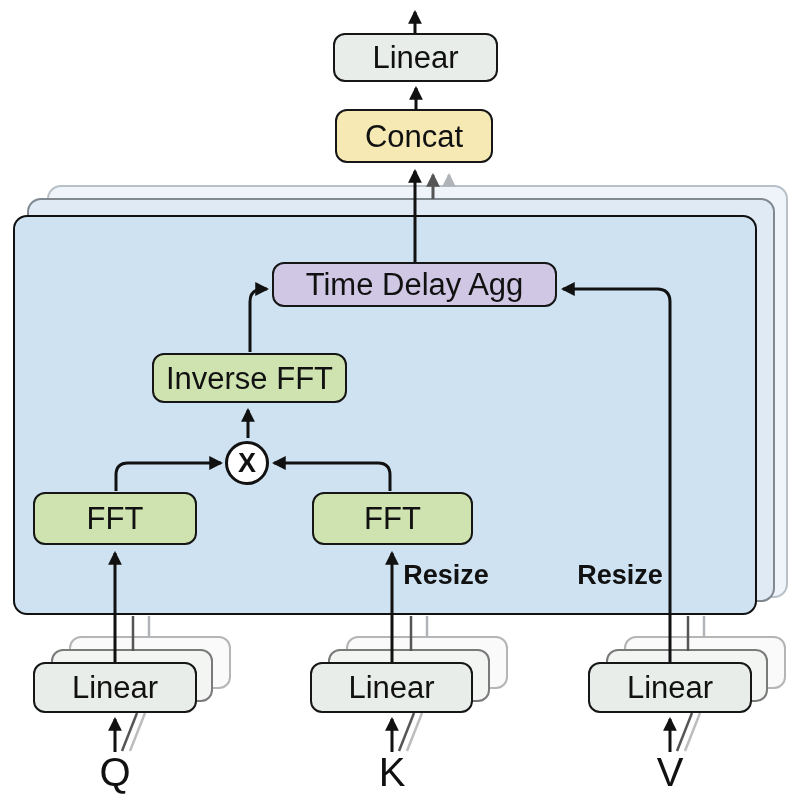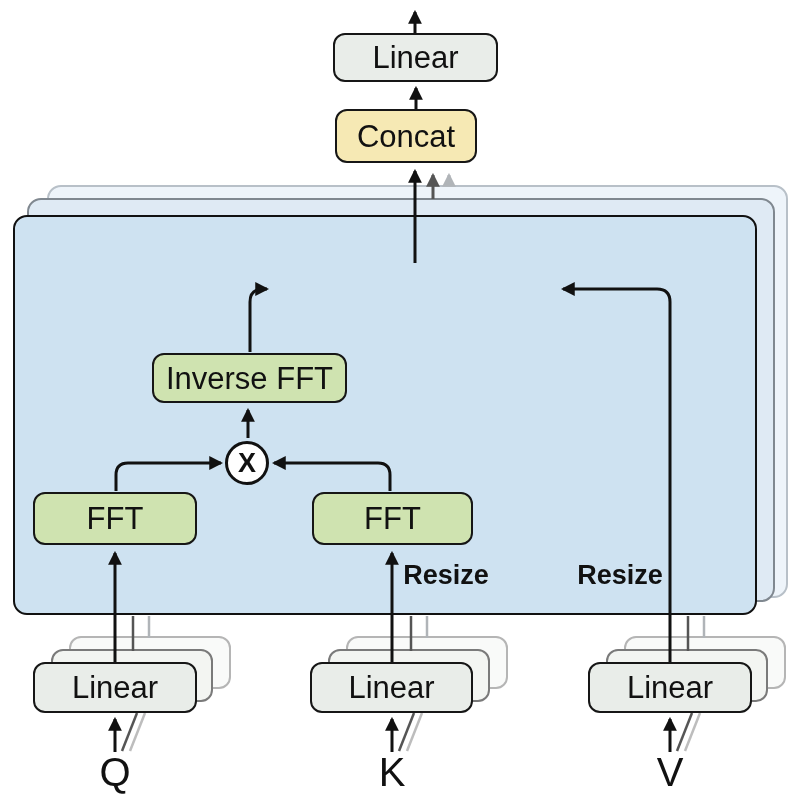--- a/index.html
+++ b/index.html
@@ -91,21 +91,22 @@
       <path d="M122,751 L137,713" stroke="#555"></path>
       <path d="M130,751 L145,713" stroke="#bdbdbd"></path>
       <path d="M399,751 L414,713" stroke="#555"></path>
       <path d="M407,751 L422,713" stroke="#bdbdbd"></path>
       <path d="M677,751 L692,713" stroke="#555"></path>
       <path d="M685,751 L700,713" stroke="#bdbdbd"></path>
     </g>
   </svg>
 
   <div class="box fill-linear z3" style="left:333px;top:33px;width:165px;height:49px;">Linear</div>
-  <div class="box fill-concat z3" style="left:335px;top:109px;width:142px;height:54px;">Concat</div>
+  <div class="box fill-concat z3" style="left:335px;top:109px;width:158px;height:54px;">Concat</div>
+  <div class="box fill-agg z3" style="left:272px;top:262px;width:285px;height:45px;">Time Delay Agg</div>
   <div class="box fill-fft z3" style="left:152px;top:353px;width:195px;height:50px;">Inverse FFT</div>
   <div class="box fill-fft z3" style="left:33px;top:492px;width:164px;height:53px;">FFT</div>
   <div class="box fill-fft z3" style="left:312px;top:492px;width:161px;height:53px;">FFT</div>
   <div class="circle z3" style="left:225px;top:441px;">X</div>
   <div class="box fill-linear z3" style="left:33px;top:662px;width:164px;height:51px;">Linear</div>
   <div class="box fill-linear z3" style="left:310px;top:662px;width:163px;height:51px;">Linear</div>
   <div class="box fill-linear z3" style="left:588px;top:662px;width:164px;height:51px;">Linear</div>
 
   <div class="lbl z4" style="left:398px;top:558px;width:96px;height:34px;font-size:27px;">Resize</div>
   <div class="lbl z4" style="left:572px;top:558px;width:96px;height:34px;font-size:27px;">Resize</div>

